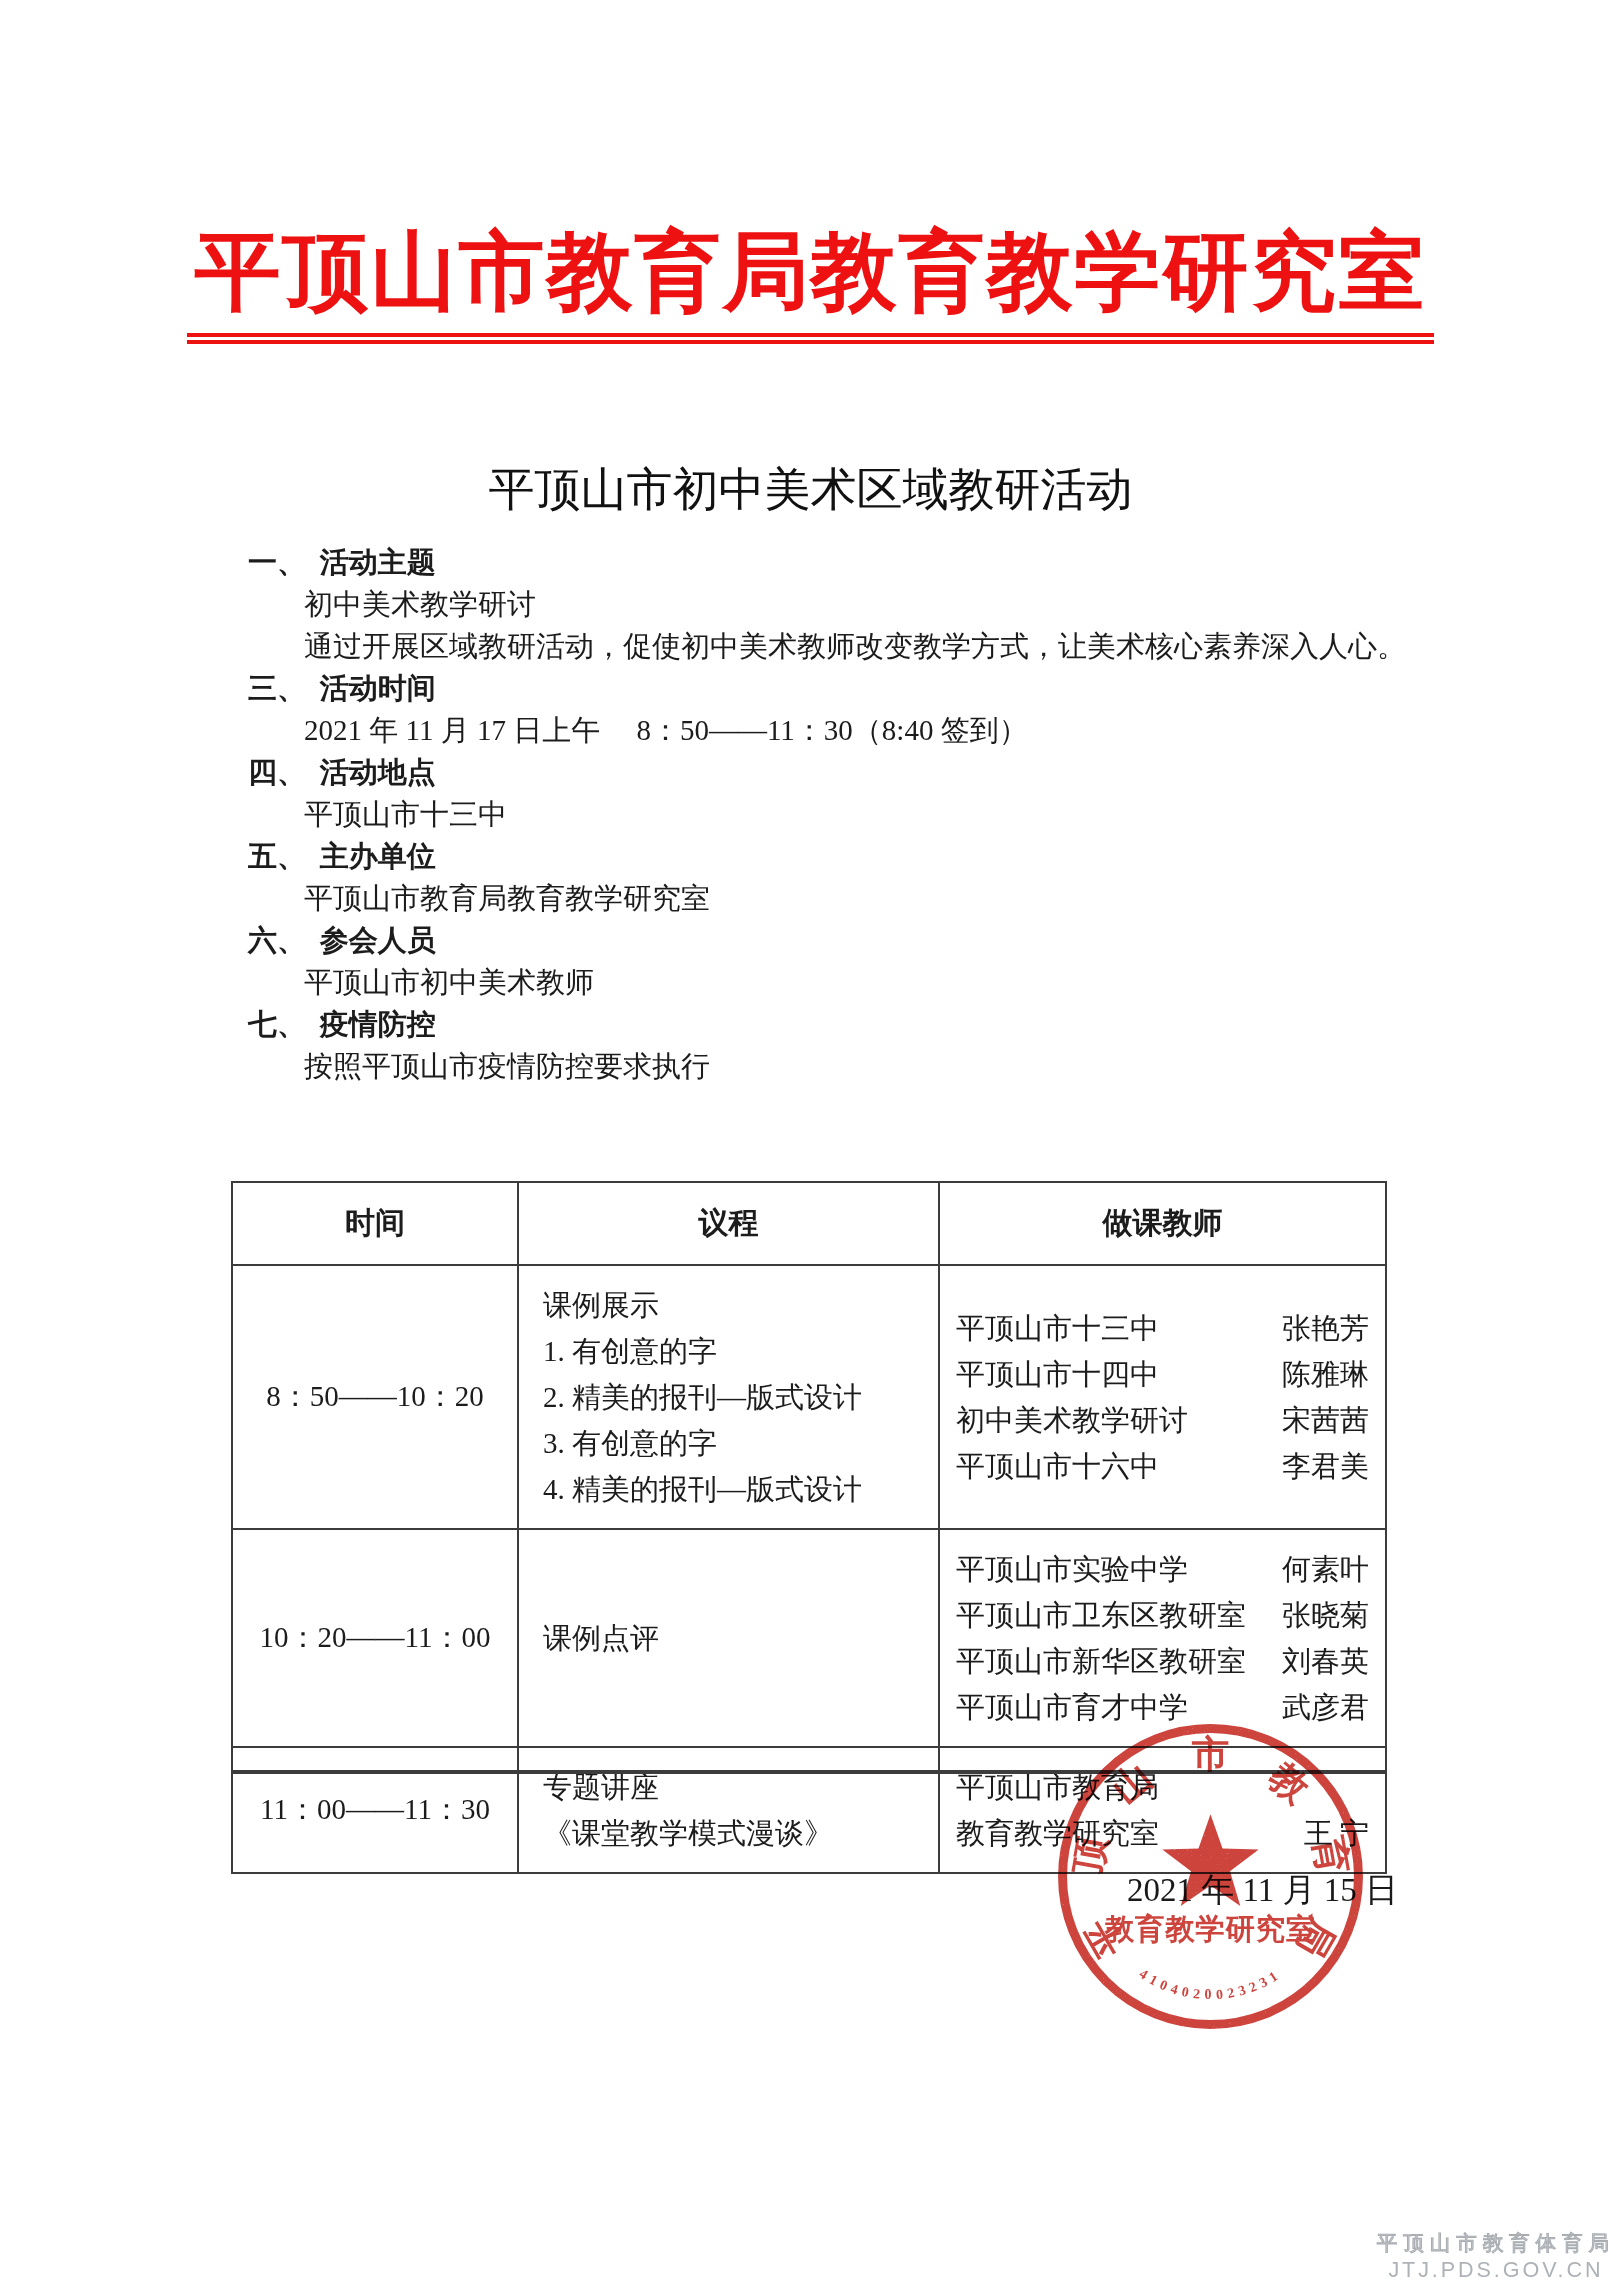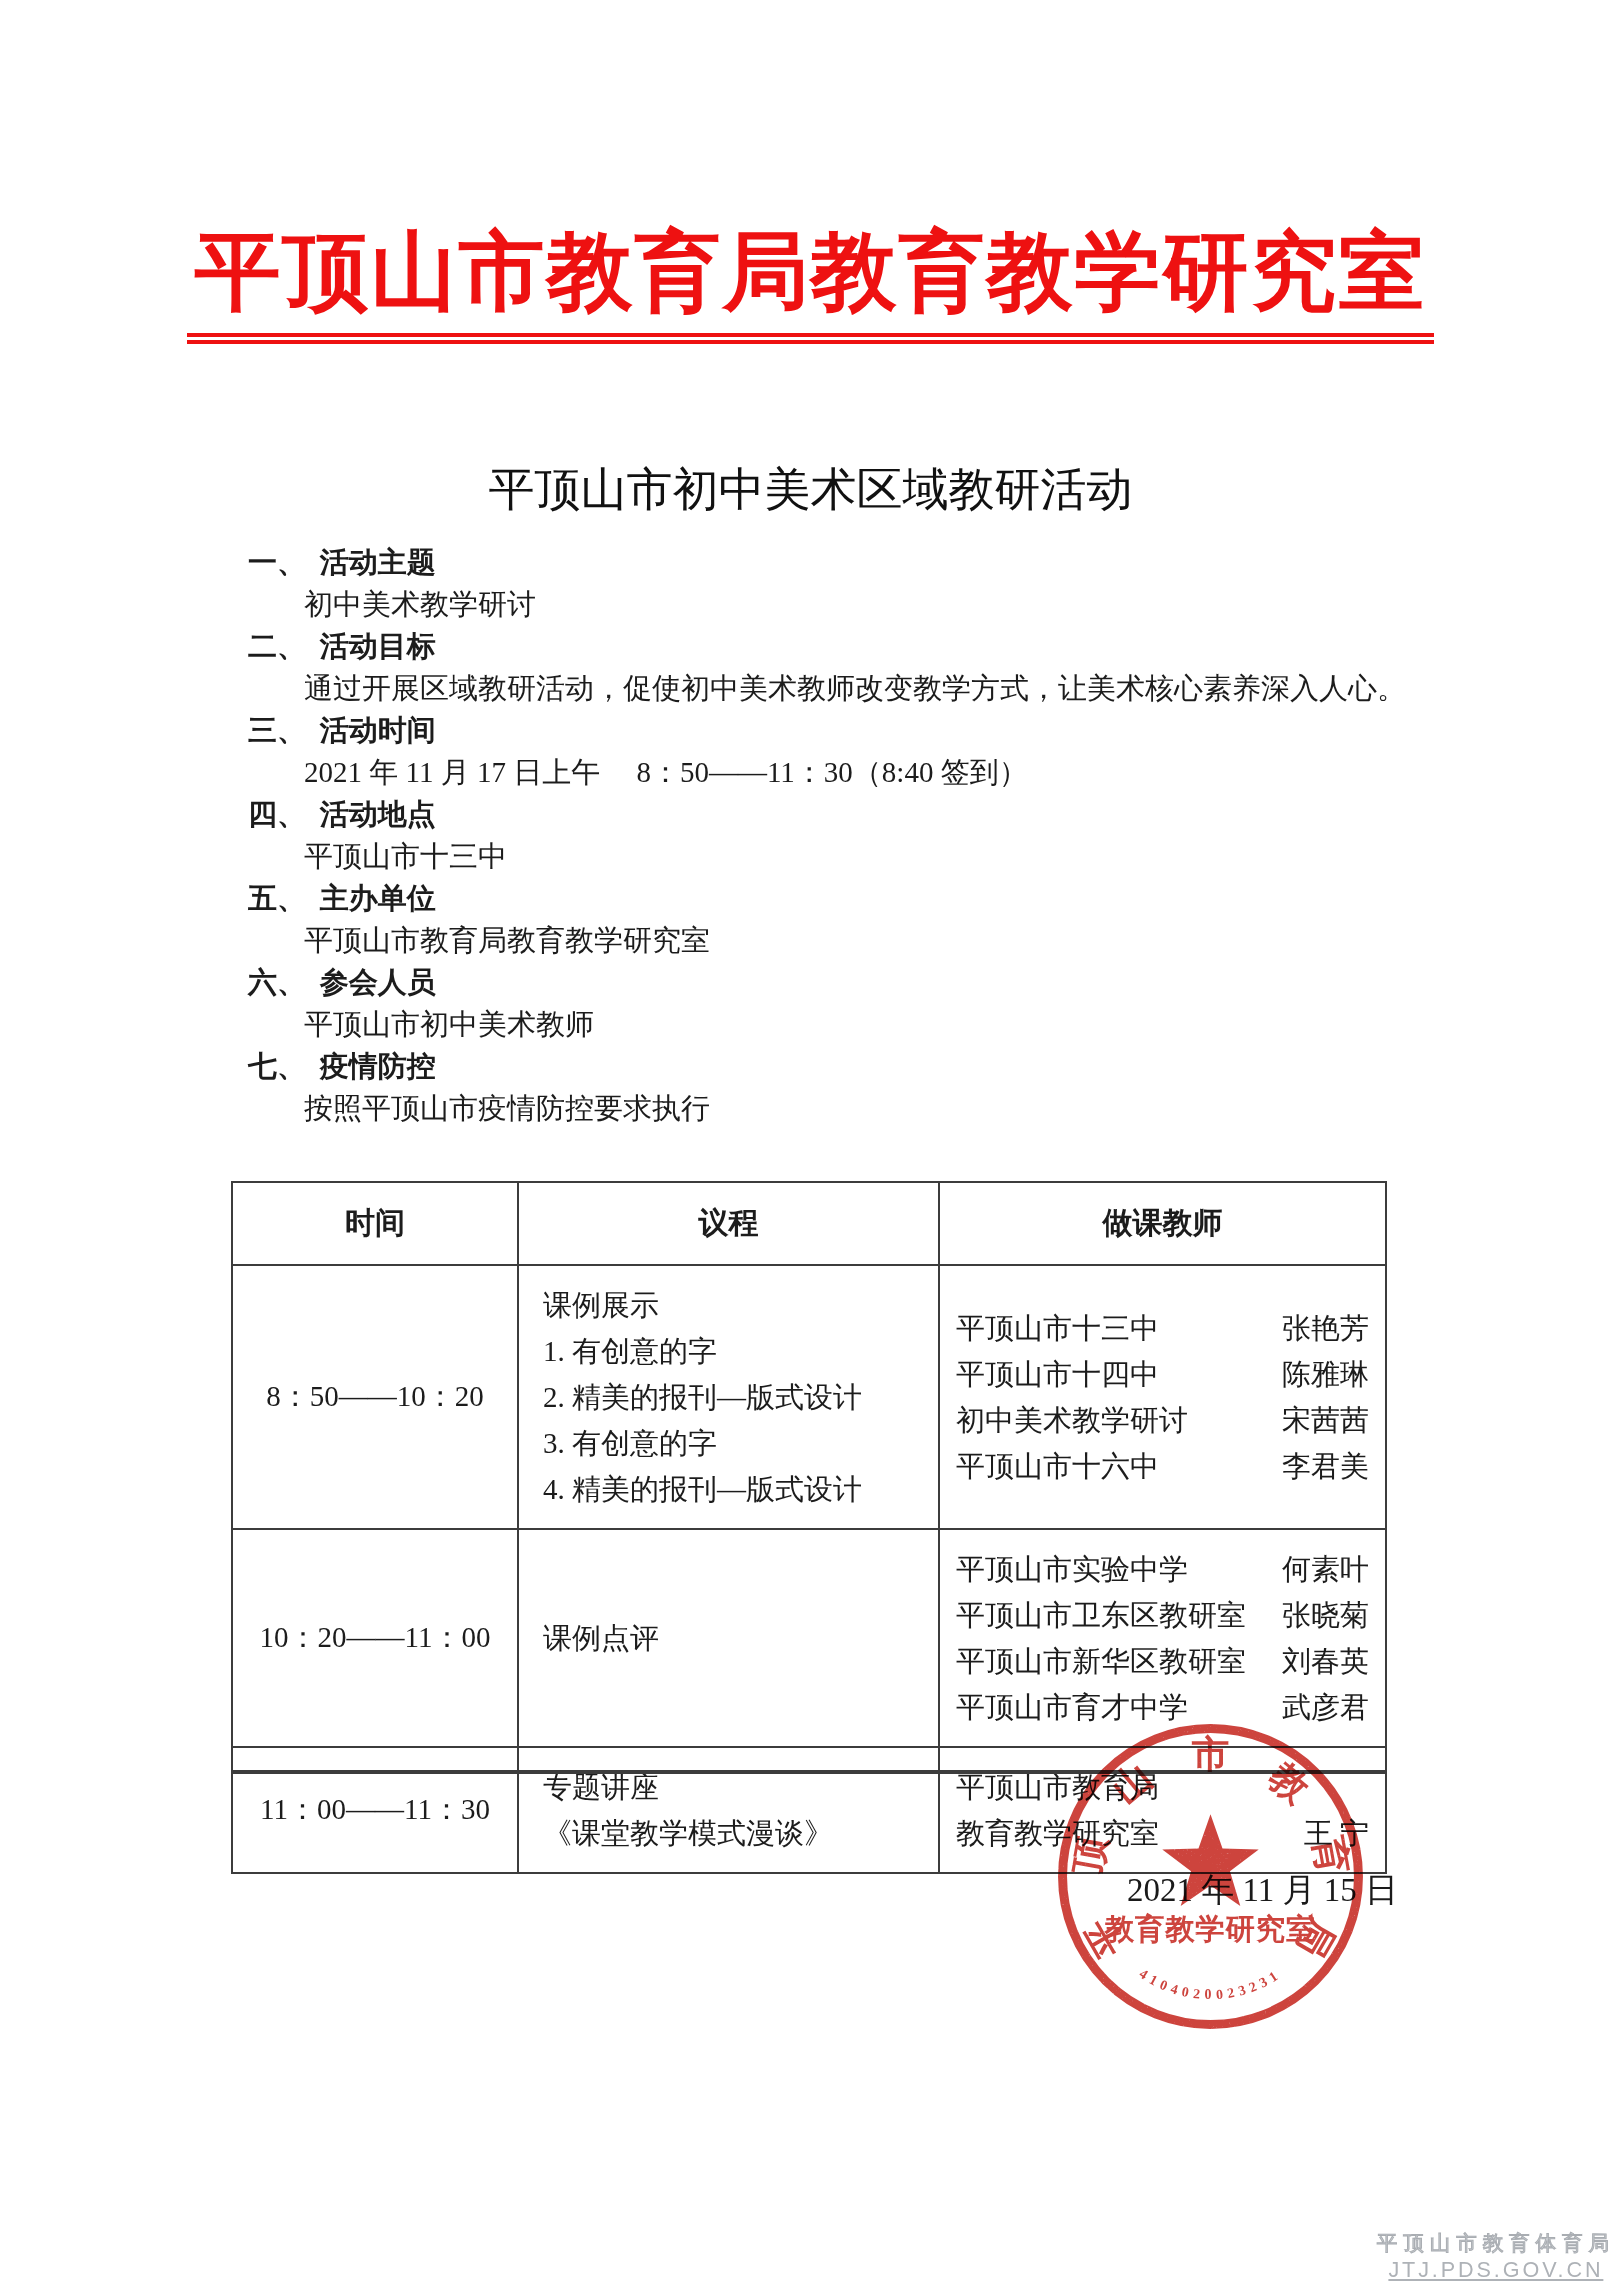--- a/index.html
+++ b/index.html
@@ -114,38 +114,37 @@
     font-family:"Liberation Sans", sans-serif;
   }
   .watermark-l1{
     font-size:20.6px;letter-spacing:5.9px;
     color:#ccd0d4;
     -webkit-text-stroke:1px #a9adb2;
     line-height:27.4px;white-space:nowrap;
   }
   .watermark-l2{
     font-size:21.6px;letter-spacing:2.9px;
-    color:#aeb2b7;line-height:27.4px;white-space:nowrap;text-decoration:underline;
+    color:#aeb2b7;line-height:27.4px;white-space:nowrap;
   }
 </style>
 </head>
 <body>
 
 <div class="page">
 
   <div class="letterhead">
     <span class="letterhead-inner">平顶山市教育局教育教学研究室</span>
   </div>
 
   <div class="doc-title">平顶山市初中美术区域教研活动</div>
 
   <div class="sections">
     <div class="sec-heading"><span class="sec-num">一、</span><span>活动主题</span></div>
     <div class="sec-body">初中美术教学研讨</div>
-    <div class="sec-heading"><span class="sec-num">二、</span><span>活动目标</span></div>
     <div class="sec-body">通过开展区域教研活动，促使初中美术教师改变教学方式，让美术核心素养深入人心。</div>
     <div class="sec-heading"><span class="sec-num">三、</span><span>活动时间</span></div>
     <div class="sec-body">2021 年 11 月 17 日上午　  8：50——11：30（8:40 签到）</div>
     <div class="sec-heading"><span class="sec-num">四、</span><span>活动地点</span></div>
     <div class="sec-body">平顶山市十三中</div>
     <div class="sec-heading"><span class="sec-num">五、</span><span>主办单位</span></div>
     <div class="sec-body">平顶山市教育局教育教学研究室</div>
     <div class="sec-heading"><span class="sec-num">六、</span><span>参会人员</span></div>
     <div class="sec-body">平顶山市初中美术教师</div>
     <div class="sec-heading"><span class="sec-num">七、</span><span>疫情防控</span></div>

